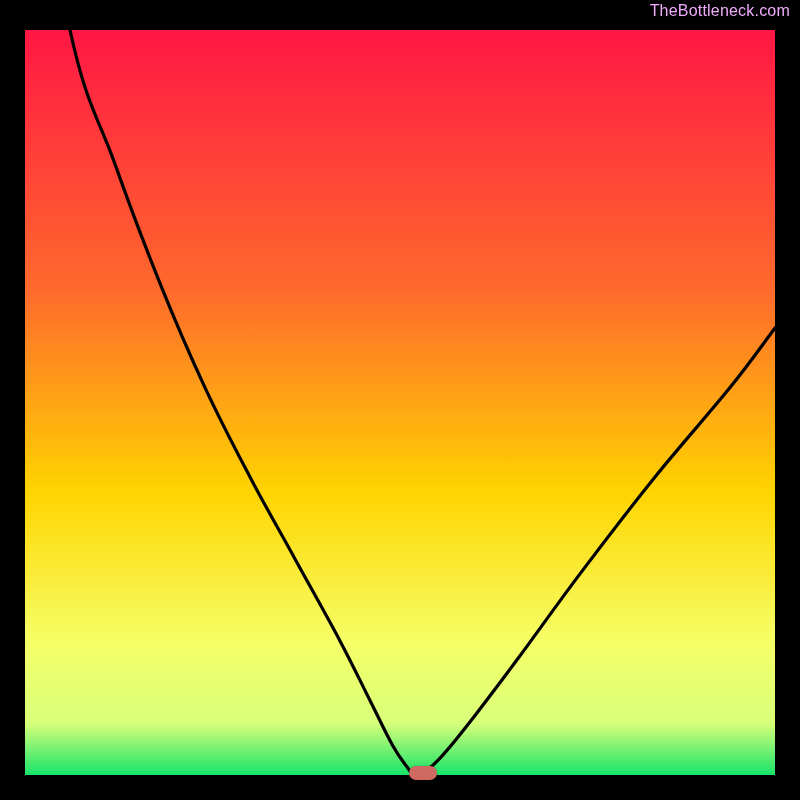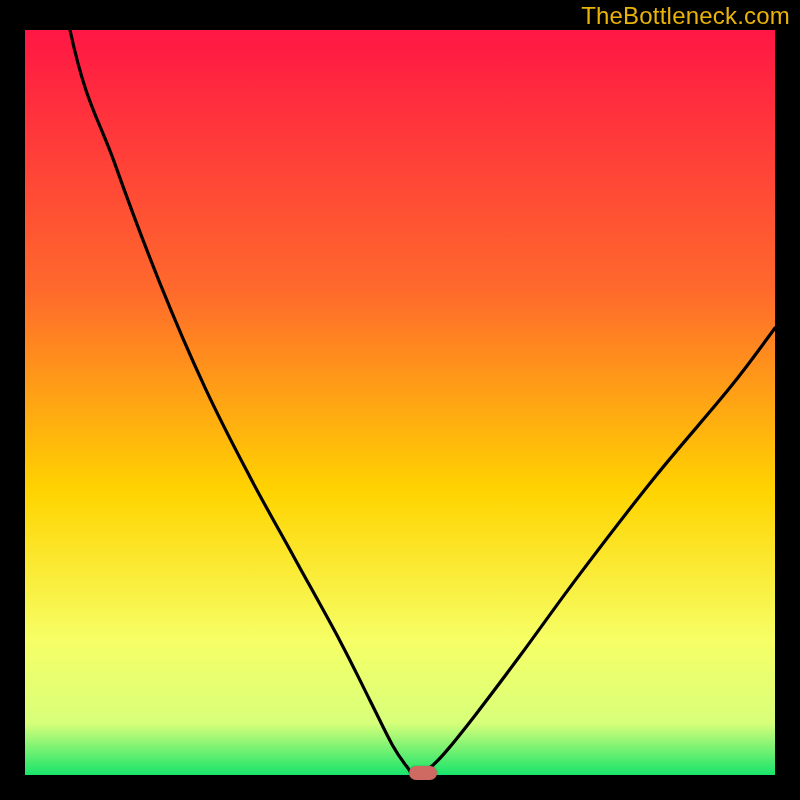--- a/index.html
+++ b/index.html
@@ -14,22 +14,22 @@
   .frame {
     position: relative;
     width: 800px;
     height: 800px;
     background: #000;
   }
   .watermark {
     position: absolute;
     top: 2px;
     right: 10px;
-    color: #eab308;
-    font-size: 24px;
+    color: #f0abfc;
+    font-size: 16px;
     font-weight: 500;
     letter-spacing: 0.2px;
     user-select: none;
   }
   .plot {
     position: absolute;
     left: 25px;
     top: 30px;
     width: 750px;
     height: 745px;

